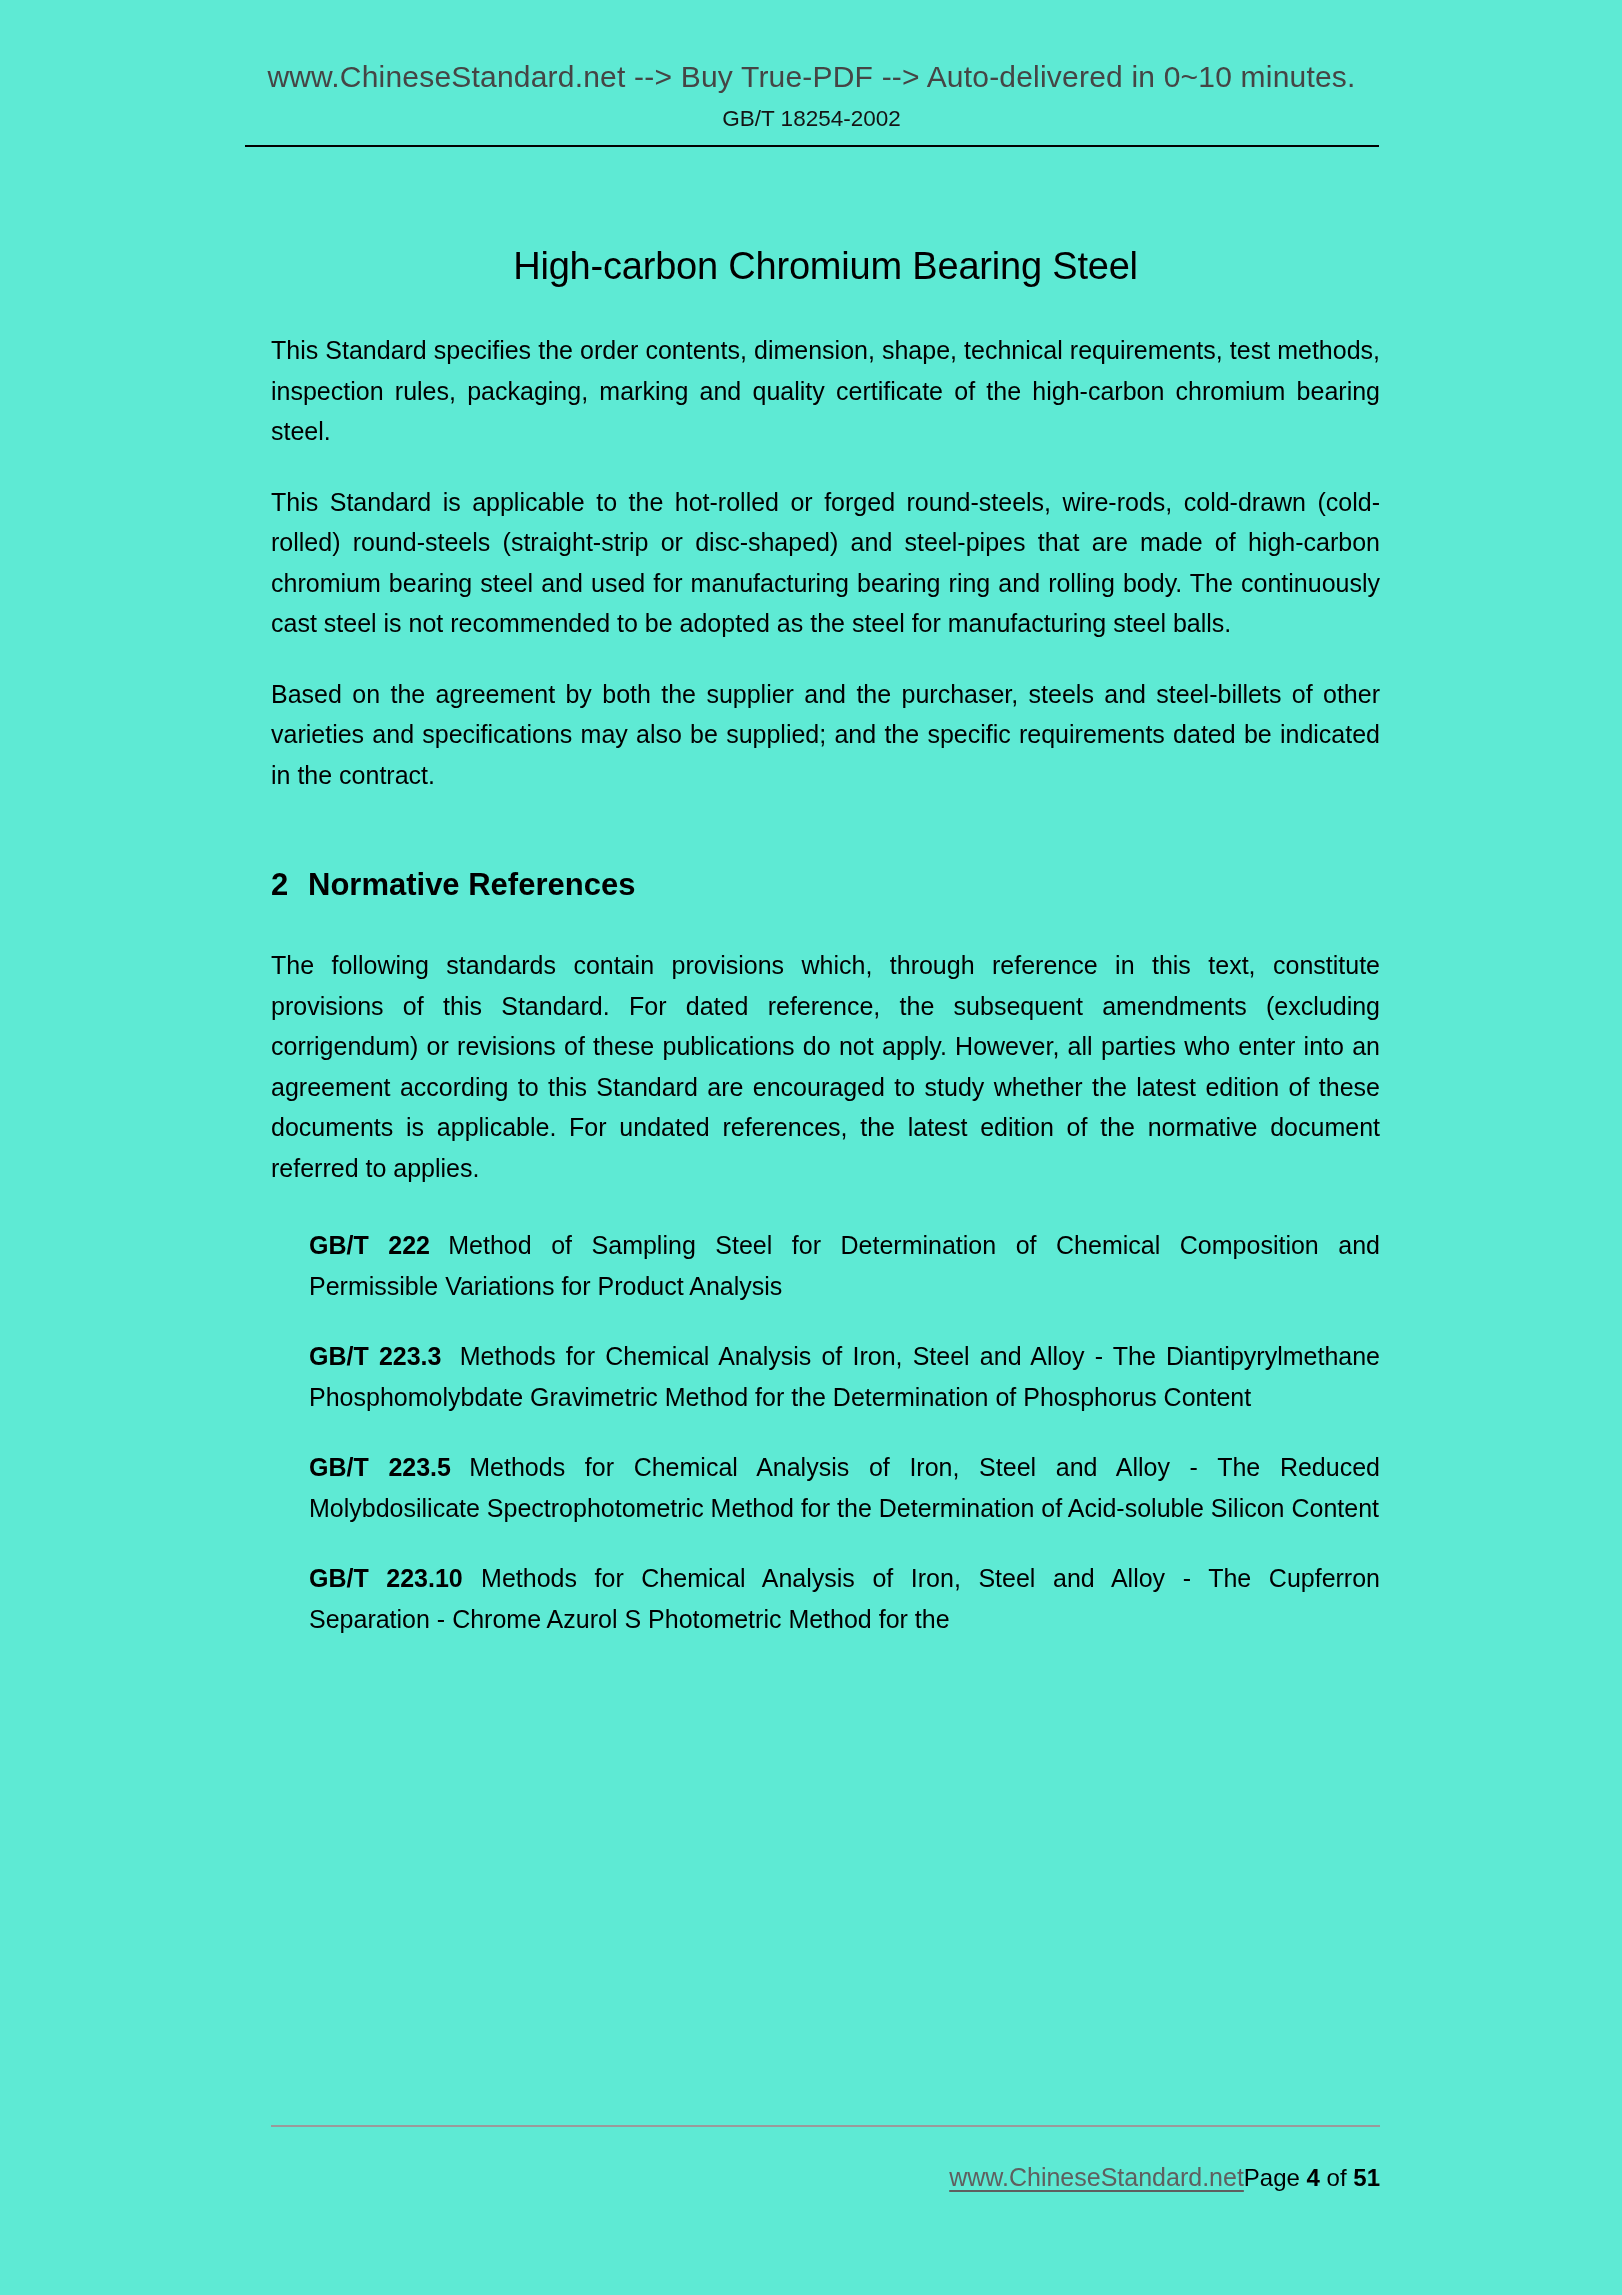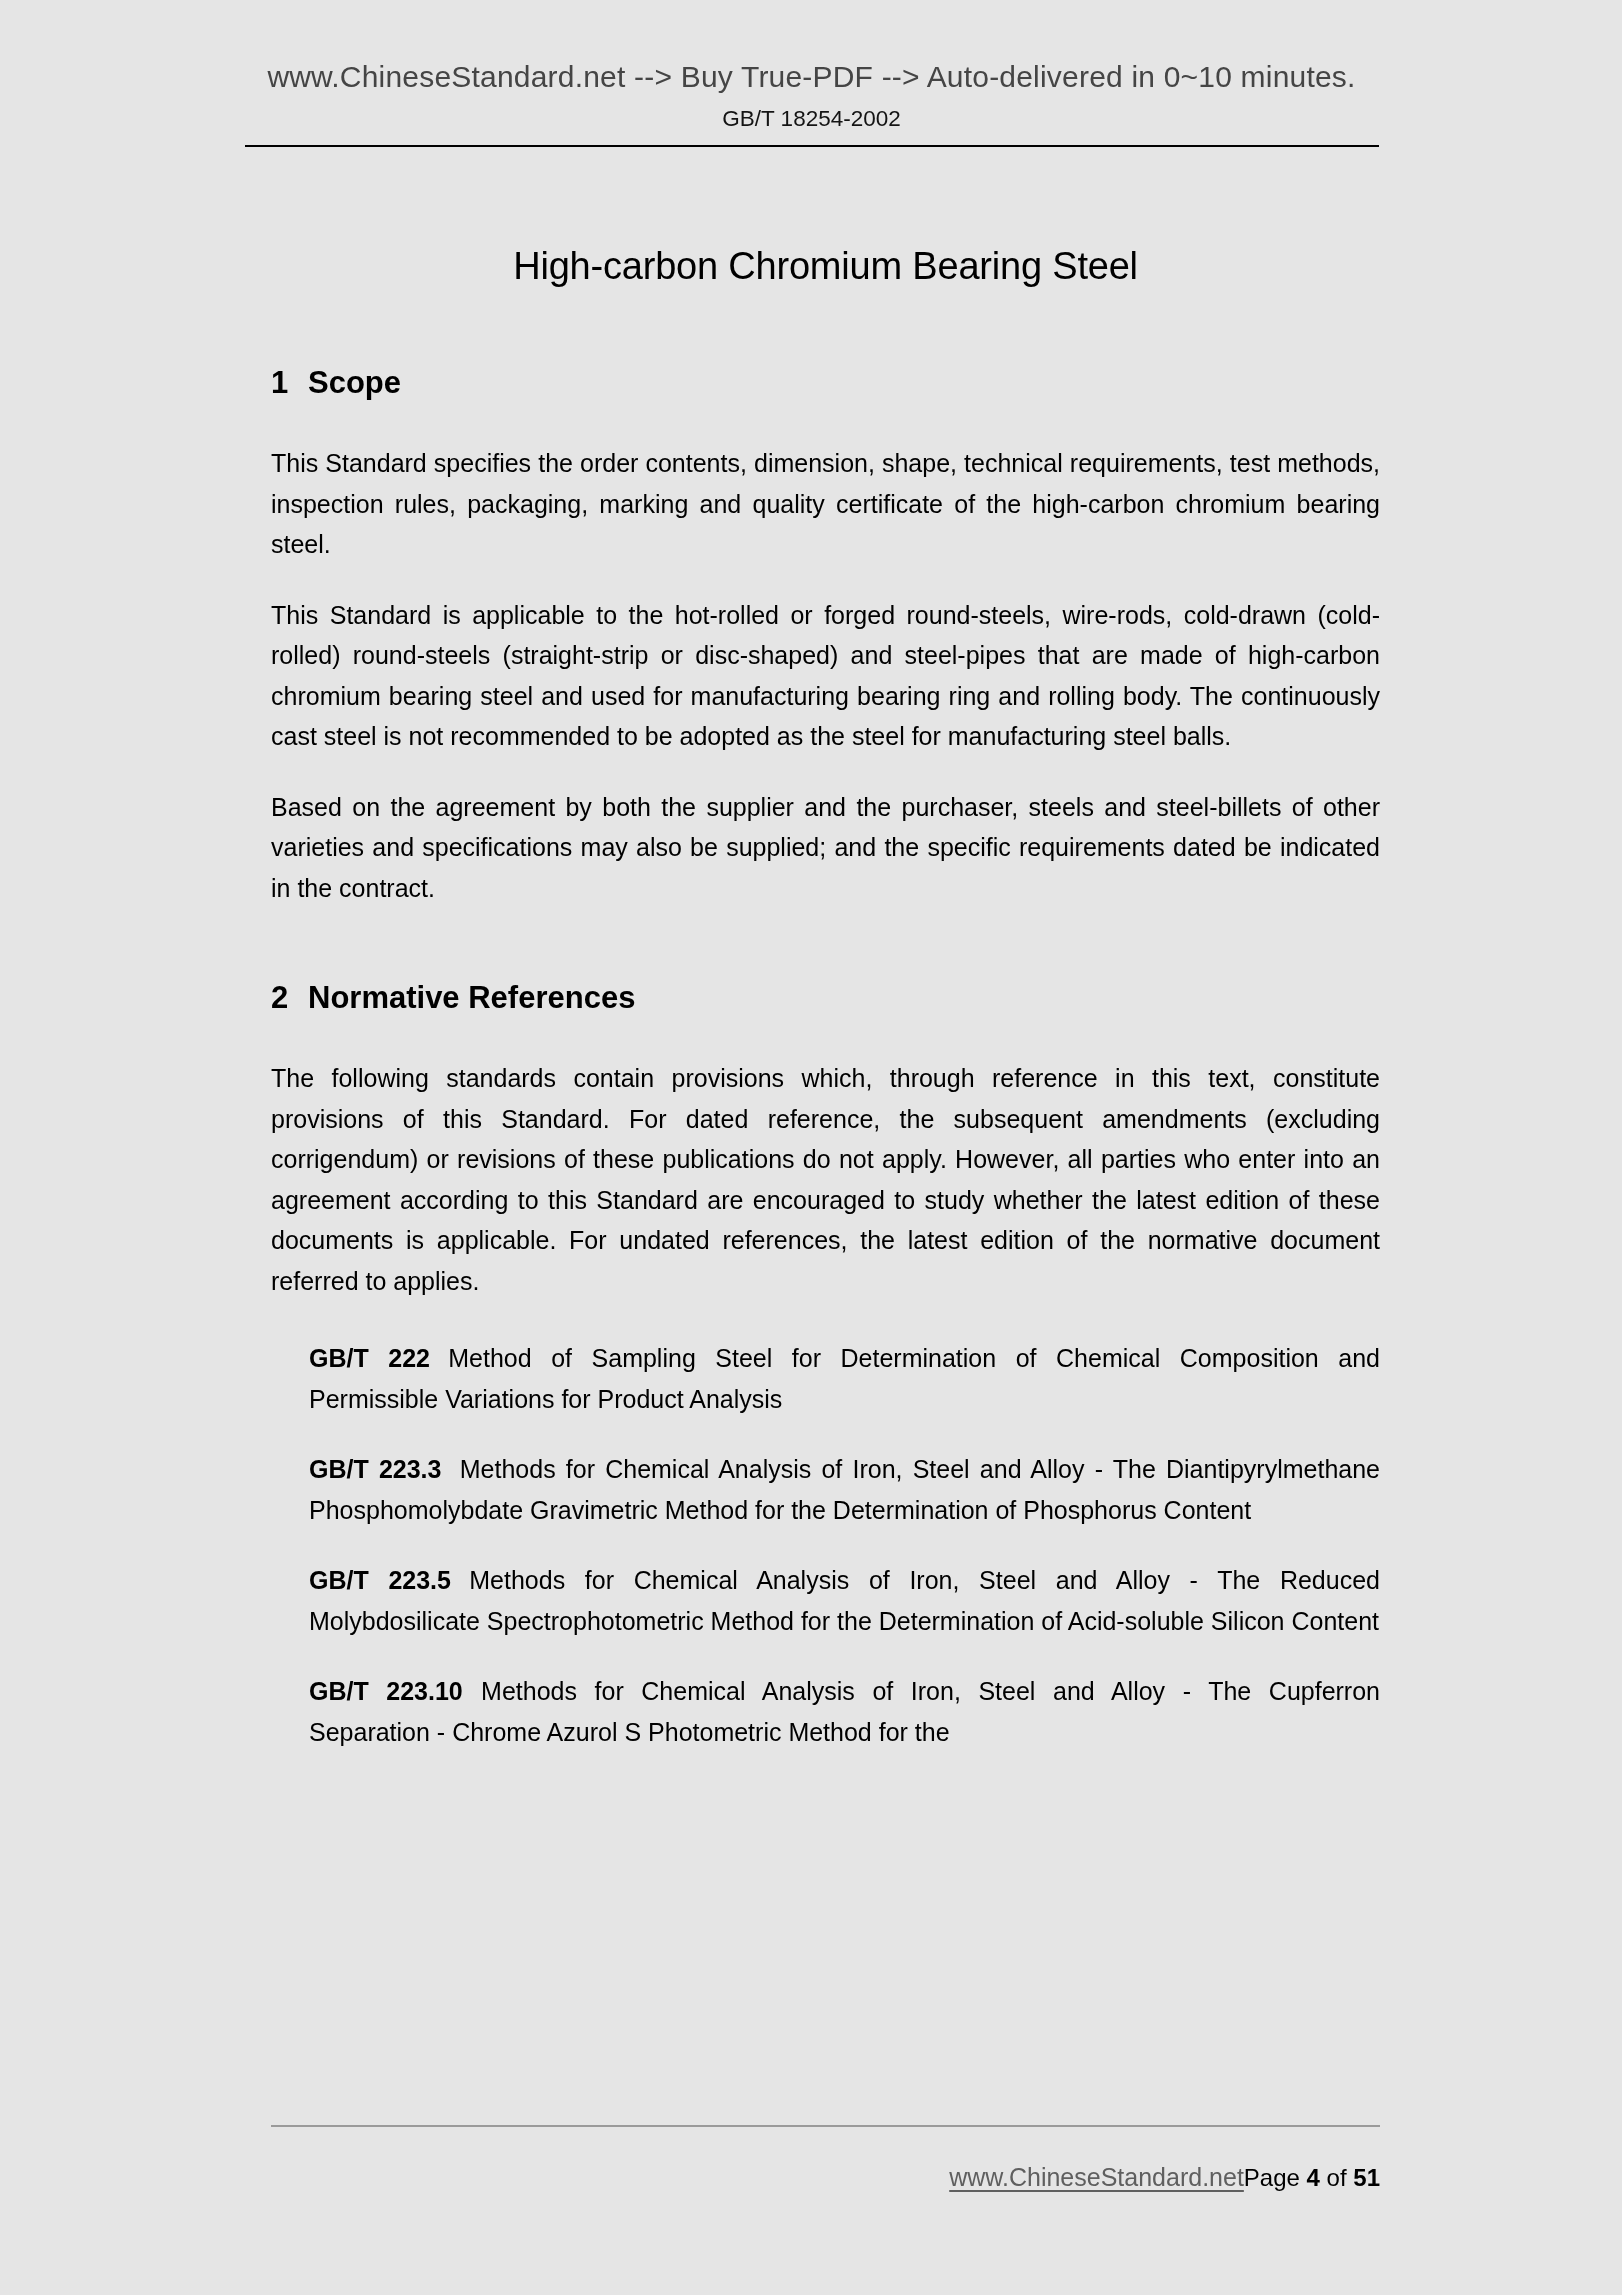--- a/index.html
+++ b/index.html
@@ -11,21 +11,21 @@
   body {
     font-family: "Liberation Sans", sans-serif;
     color: #000000;
     -webkit-font-smoothing: antialiased;
   }
 
   .page {
     position: relative;
     width: 1623px;
     height: 2295px;
-    background: #e5e5e5;
+    background: #5eead4;
     box-sizing: border-box;
     overflow: hidden;
   }
 
   
   .page-header {
     position: absolute;
     left: 0;
     top: 0;
     width: 100%;
@@ -163,25 +163,20 @@
     <div class="watermark-line">www.ChineseStandard.net --&gt; Buy True-PDF --&gt; Auto-delivered in 0~10 minutes.</div>
     <div class="std-number">GB/T 18254-2002</div>
     <div class="header-rule"></div>
   </div>
 
   <div class="content">
 
     <h1 class="doc-title">High-carbon Chromium Bearing Steel</h1>
 
 
-    <div id="heading-scope-wrap">
-      <h2 class="section-heading">
-        <span class="sec-num">1</span><span>Scope</span>
-      </h2>
-    </div>
 
     <p class="body-par par-block-first">This Standard specifies the order contents, dimension, shape, technical requirements, test methods, inspection rules, packaging, marking and quality certificate of the high-carbon chromium bearing steel.</p>
 
     <p class="body-par">This Standard is applicable to the hot-rolled or forged round-steels, wire-rods, cold-drawn (cold-rolled) round-steels (straight-strip or disc-shaped) and steel-pipes that are made of high-carbon chromium bearing steel and used for manufacturing bearing ring and rolling body. The continuously cast steel is not recommended to be adopted as the steel for manufacturing steel balls.</p>
 
     <p class="body-par">Based on the agreement by both the supplier and the purchaser, steels and steel-billets of other varieties and specifications may also be supplied; and the specific requirements dated be indicated in the contract.</p>
 
     <div id="heading-refs-wrap">
       <h2 class="section-heading">
         <span class="sec-num">2</span><span>Normative References</span>

